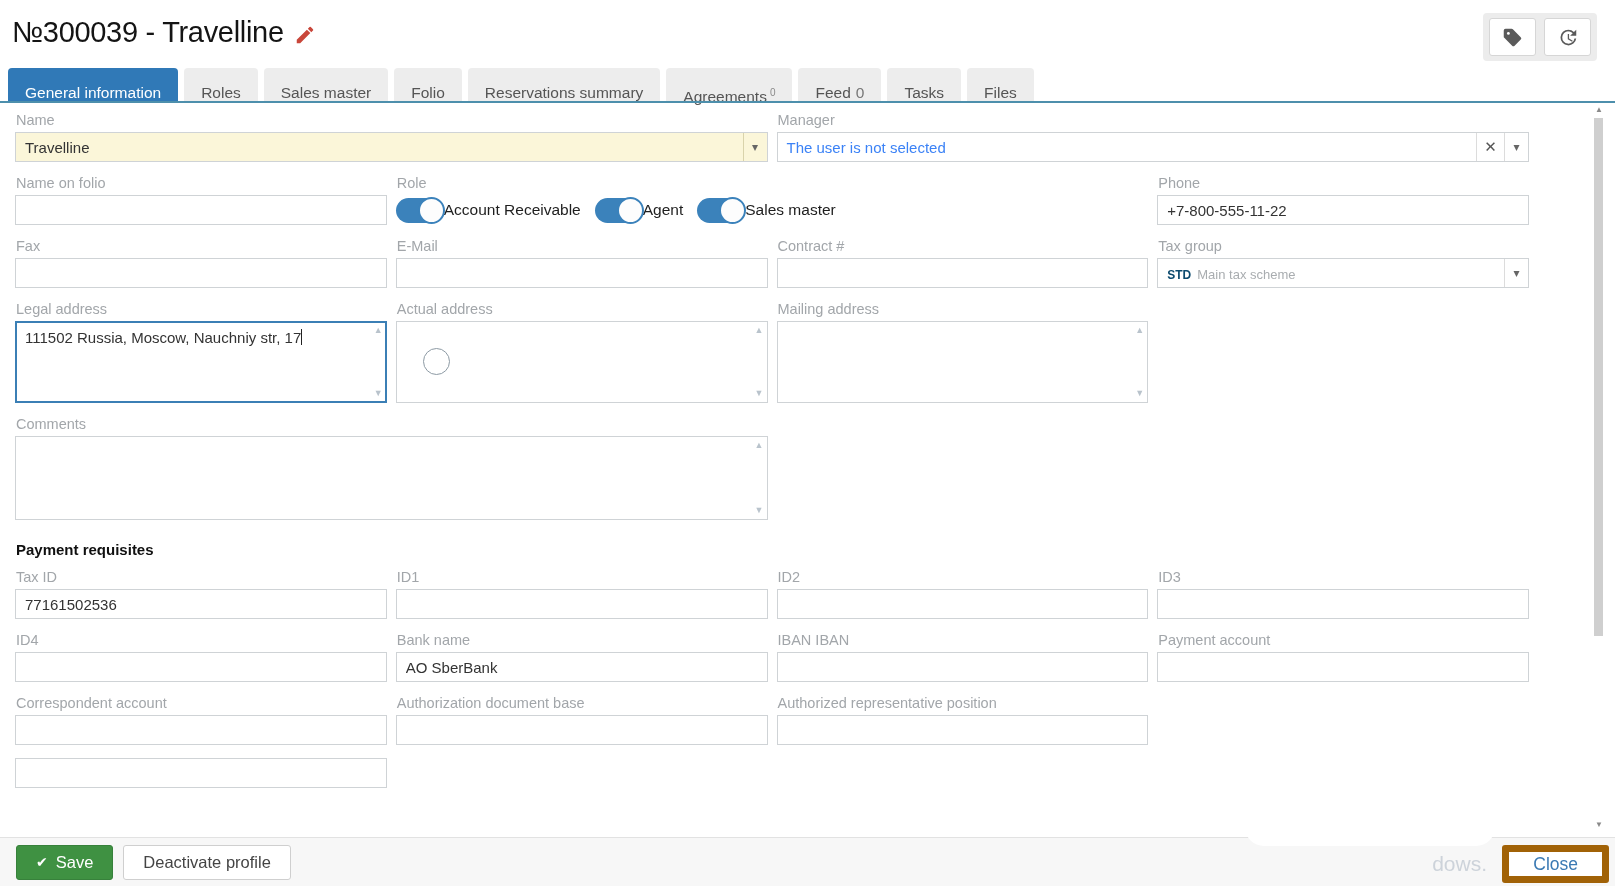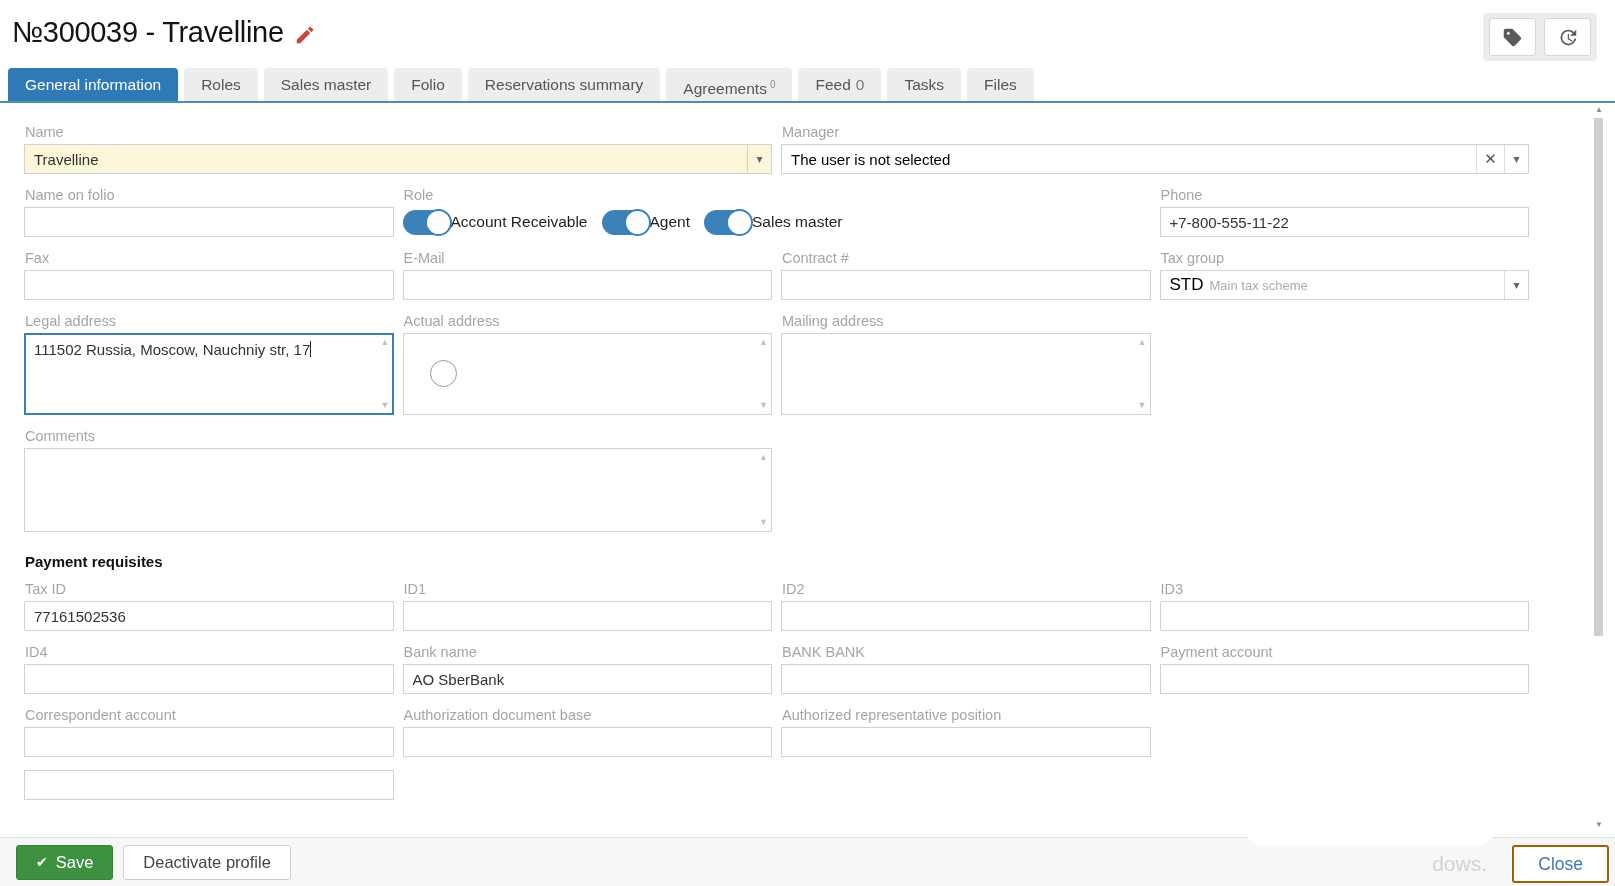--- a/index.html
+++ b/index.html
@@ -10,41 +10,41 @@
   
   .hdr { position:absolute; top:16px; left:12px; display:flex; align-items:center; gap:10px; }
   .hdr h1 { font-size:29px; font-weight:normal; color:#141414; letter-spacing:-.3px; }
   .pencil { width:22px; height:22px; cursor:pointer; margin-top:4px; }
   .hdr-actions { position:absolute; top:13px; right:18px; background:#ececec; border-radius:4px; padding:5px 6px; display:flex; gap:8px; }
   .icon-btn { width:47px; height:38px; background:#fff; border:1px solid #d6d6d6; border-radius:3px; display:flex; align-items:center; justify-content:center; cursor:pointer; }
   .icon-btn svg { width:21px; height:21px; }
 
   
   .tabs { position:absolute; top:68px; left:8px; display:flex; gap:6px; }
-  .tab { height:33px; line-height:33px; padding:0 17px; background:#ededed; color:#555; font-size:15.5px; border-radius:4px 4px 0 0; cursor:pointer; white-space:nowrap; }
+  .tab { height:33px; line-height:33px; padding:8px 17px; background:#ededed; color:#555; font-size:15.5px; border-radius:4px 4px 0 0; cursor:pointer; white-space:nowrap; }
   .tab.active { background:#3079b7; color:#fff; }
   .tab sup { font-size:10px; color:#8a8a8a; margin-left:3px; }
   .tab .cnt { color:#777; margin-left:5px; }
   .tabline { position:absolute; top:101px; left:0; right:0; height:2px; background:#4d8fac; }
 
   
-  .content { position:absolute; top:103px; left:0; right:0; bottom:49px; padding:9px 86px 0 24px; overflow:hidden;margin-top:12px; }
+  .content { position:absolute; top:103px; left:0; right:0; bottom:49px; padding:9px 86px 0 15px; overflow:hidden; }
   .row { display:grid; grid-template-columns:repeat(4,1fr); column-gap:9px; margin-bottom:13px; align-items:end; }
   .span2 { grid-column:span 2; }
   .fld label { display:block; font-size:14.5px; color:#a2a6aa; margin:0 0 4px 1px; }
   .txt, .ibox { width:100%; height:30px; border:1px solid #cfd3d6; background:#fff; font:15px "Liberation Sans",sans-serif; color:#333; padding:0 9px; border-radius:0; outline:none; display:flex; align-items:center; }
   input.txt { display:block; }
   .ibox { padding:0; }
   .ibox .val { padding:0 9px; flex:1; white-space:nowrap; overflow:hidden; }
-  .ibox .ph { color:#000000; }
+  .ibox .ph { color:#3b82f6; }
   .cell { width:24px; height:100%; display:flex; align-items:center; justify-content:center; border-left:1px solid #dcdcdc; color:#666; font-size:12px; cursor:pointer; flex:none; }
   .cell.x { width:28px; font-size:15px; color:#555; }
   .yellow { background:#fbf6d9; }
   .yellow .cell { border-left:1px solid #d9d3ab; }
-  .std { font-size:17px; color:#000000; font-weight:normal; margin-right:6px; }
+  .std { font-size:12px; color:#0c4a6e; font-weight:bold; margin-right:6px; }
   .std-desc { font-size:13px; color:#a9adb0; }
 
   
   .rolewrap { display:flex; align-items:center; height:30px;text-align:center; }
   .switch { position:relative; width:47px; height:25px; background:#3b82bb; border-radius:13px; display:inline-block; cursor:pointer; flex:none; }
   .knob { position:absolute; top:-1px; right:-2px; width:27px; height:27px; border-radius:50%; background:#fdfdfd; border:2px solid #3b82bb; }
   .sw-label { font-size:15.5px; color:#1e1e1e; margin:0 14px 0 1px; white-space:nowrap; }
 
   
   .tawrap { position:relative;border-radius:26px; }
@@ -57,21 +57,21 @@
   .comments-ta { height:84px; }
 
   .sec-h { font-size:15px; font-weight:bold; color:#101010; margin:21px 0 11px 1px; }
 
   
   .footer { position:absolute; left:0; right:0; bottom:0; height:49px; background:#f7f7f7; border-top:1px solid #e2e2e2; display:flex; align-items:center; padding-left:16px; gap:10px; }
   .btn { height:35px; border-radius:3px; font:16.5px "Liberation Sans",sans-serif; padding:0 19px; cursor:pointer; display:inline-flex; align-items:center; gap:8px; }
   .btn-save { background:#3f9142; border:1px solid #37813b; color:#fff; }
   .btn-save .chk { font-size:14px; }
   .btn-plain { background:#fff; border:1px solid #cfcfcf; color:#444; }
-  .btn-close { position:absolute; right:6px; bottom:3px; background:#fff; border:2px solid #a16207; color:#3b7ab3; font-size:17.5px; height:38px; padding:0 24px; z-index:3; }
+  .btn-close { position:absolute; right:6px; bottom:3px; background:#fff; border:7px solid #a16207; color:#3b7ab3; font-size:17.5px; height:38px; padding:0 24px; z-index:3; }
   .watermark { position:absolute; right:128px; bottom:10px; font-size:21px; color:#cdd3da; z-index:1; }
   .smear { position:absolute; right:120px; bottom:40px; width:250px; height:38px; background:#fff; border-radius:19px; z-index:2; }
 
   
   .vscroll { position:absolute; top:104px; right:11px; width:10px; bottom:60px; }
   .vs-arrow { position:absolute; left:0; width:10px; font-size:8px; color:#8a8a8a; text-align:center; cursor:pointer; line-height:8px;}
   .vs-arrow.up { top:2px; } .vs-arrow.dn { bottom:-3px; }
   .vs-thumb { position:absolute; top:14px; left:0; width:9px; height:518px; background:#cfcfcf; cursor:pointer; }
 </style>
 </head>
@@ -247,21 +247,21 @@
     <div class="row">
       <div class="fld">
         <label>ID4</label>
         <input class="txt" value="" style="">
       </div>
       <div class="fld">
         <label>Bank name</label>
         <input class="txt" value="AO SberBank" style="">
       </div>
       <div class="fld">
-        <label>BANK BANK</label>
+        <label>IBAN IBAN</label>
         <input class="txt" value="" style="">
       </div>
       <div class="fld">
         <label>Payment account</label>
         <input class="txt" value="" style="">
       </div>
     </div>
 
     <div class="row">
       <div class="fld">

